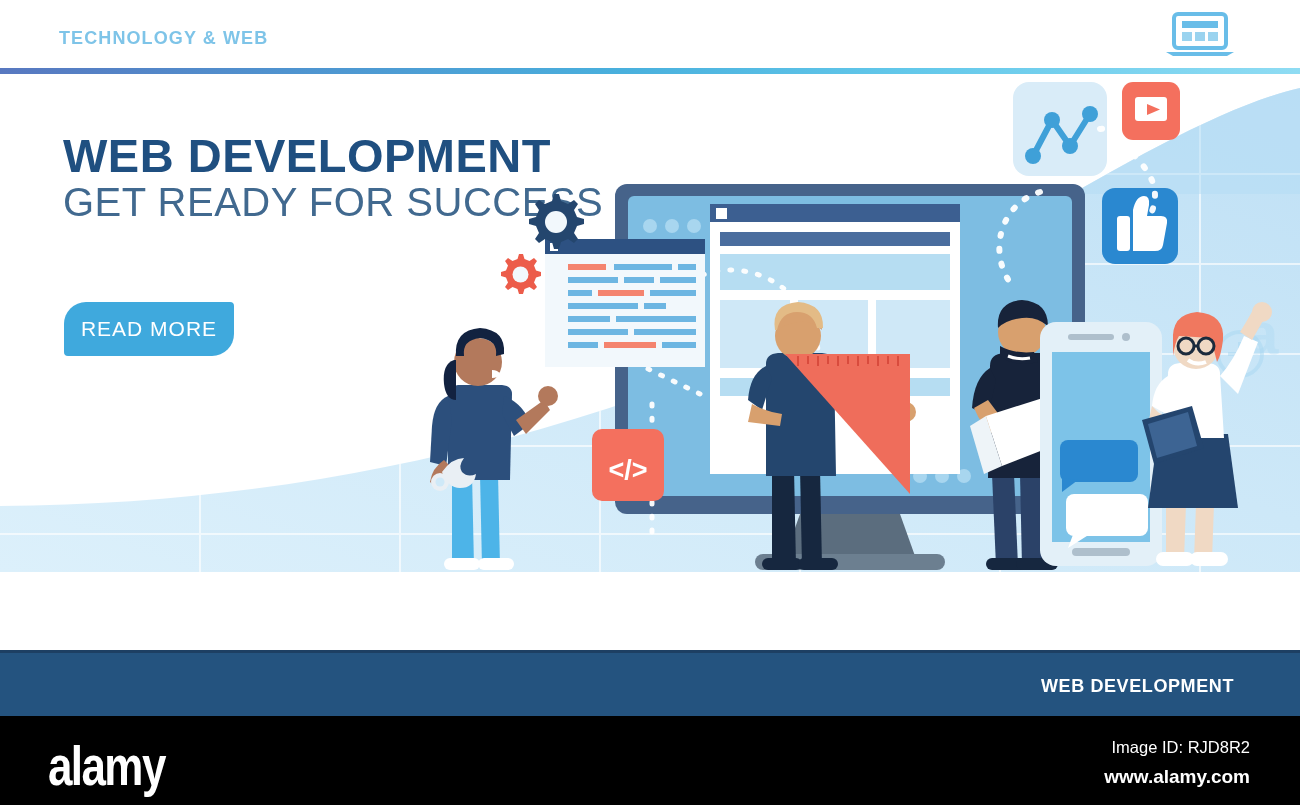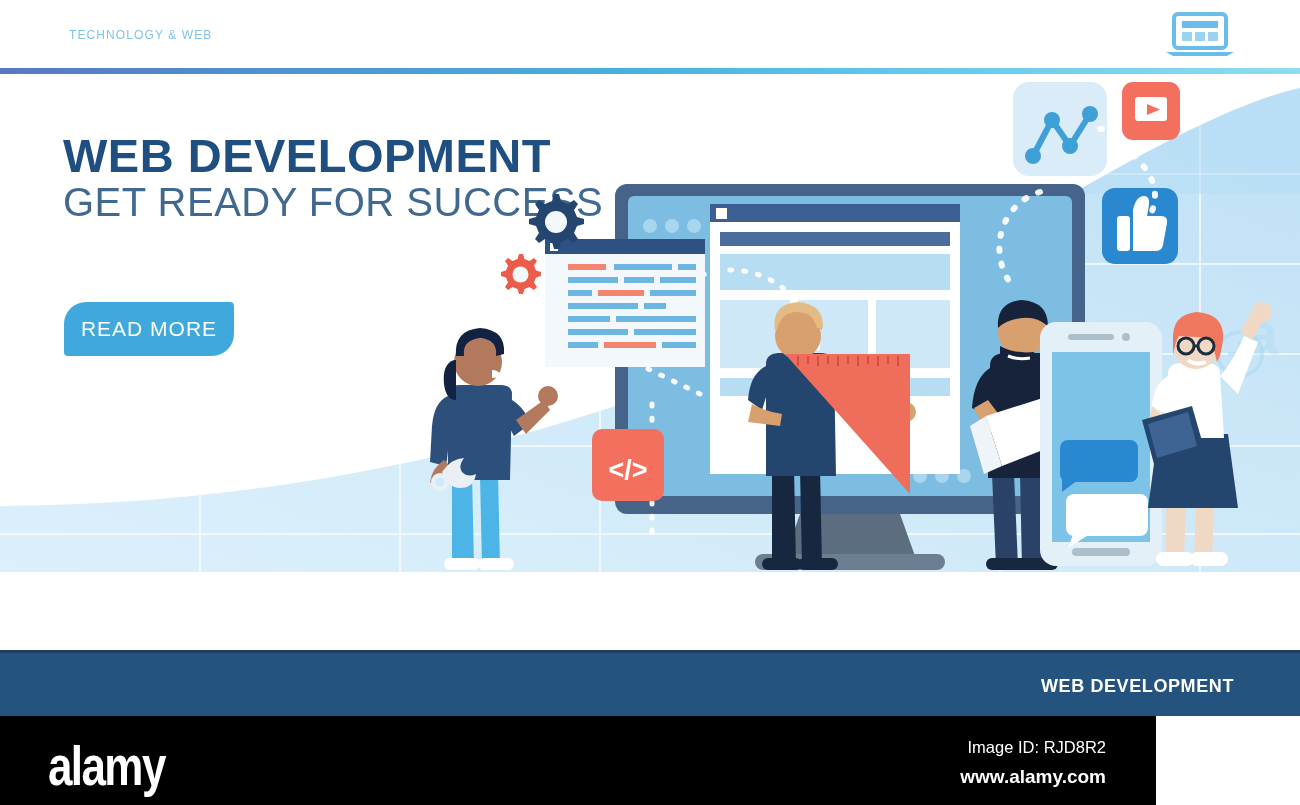--- a/index.html
+++ b/index.html
@@ -11,22 +11,22 @@
     overflow: hidden;
   }
   .page { position: relative; width: 1300px; height: 805px; background:#fff; }
 
   
   .site-header {
     position: absolute; left: 0; top: 0; width: 1300px; height: 68px;
     background: #ffffff;
   }
   .brand-eyebrow {
-    position: absolute; left: 69px; top: 28px;
-    font-size: 12px; letter-spacing: 1.1px; font-weight: 400;
+    position: absolute; left: 59px; top: 28px;
+    font-size: 18px; letter-spacing: 1.1px; font-weight: 700;
     color: #7ec4e8; white-space: nowrap;
   }
   .logo-mark {
     position: absolute; right: 64px; top: 12px; width: 72px; height: 46px;
   }
   .accent-bar {
     position: absolute; left: 0; top: 68px; width: 1300px; height: 6px;
     background: linear-gradient(90deg,#5878c0 0%, #4f93cf 22%, #49b0dd 48%, #63c8ea 70%, #8fdcf3 100%);
   }
 
@@ -74,21 +74,21 @@
     border-top: 3px solid #1d3f63;
   }
   .footer-title {
     position: absolute; right: 66px; top: 23px;
     font-size: 18px; font-weight: 700; letter-spacing: 0.6px; color: #ffffff;
     white-space: nowrap;
   }
 
   
   .watermark-bar {
-    position: absolute; left: 0; top: 716px; width: 1156px; height: 89px;
+    position: absolute; left: 0; top: 716px; width: 1300px; height: 89px;
     background: #000000;
   }
   .alamy-logo {
     position: absolute; left: 48px; top: 18px;
     font-family: "Liberation Sans", sans-serif;
     font-size: 55px; font-weight: 700; color: #ffffff;
     letter-spacing: -2px; transform: scaleX(0.80); transform-origin: left top;
   }
   .image-id {
     position: absolute; right: 50px; top: 22px;

